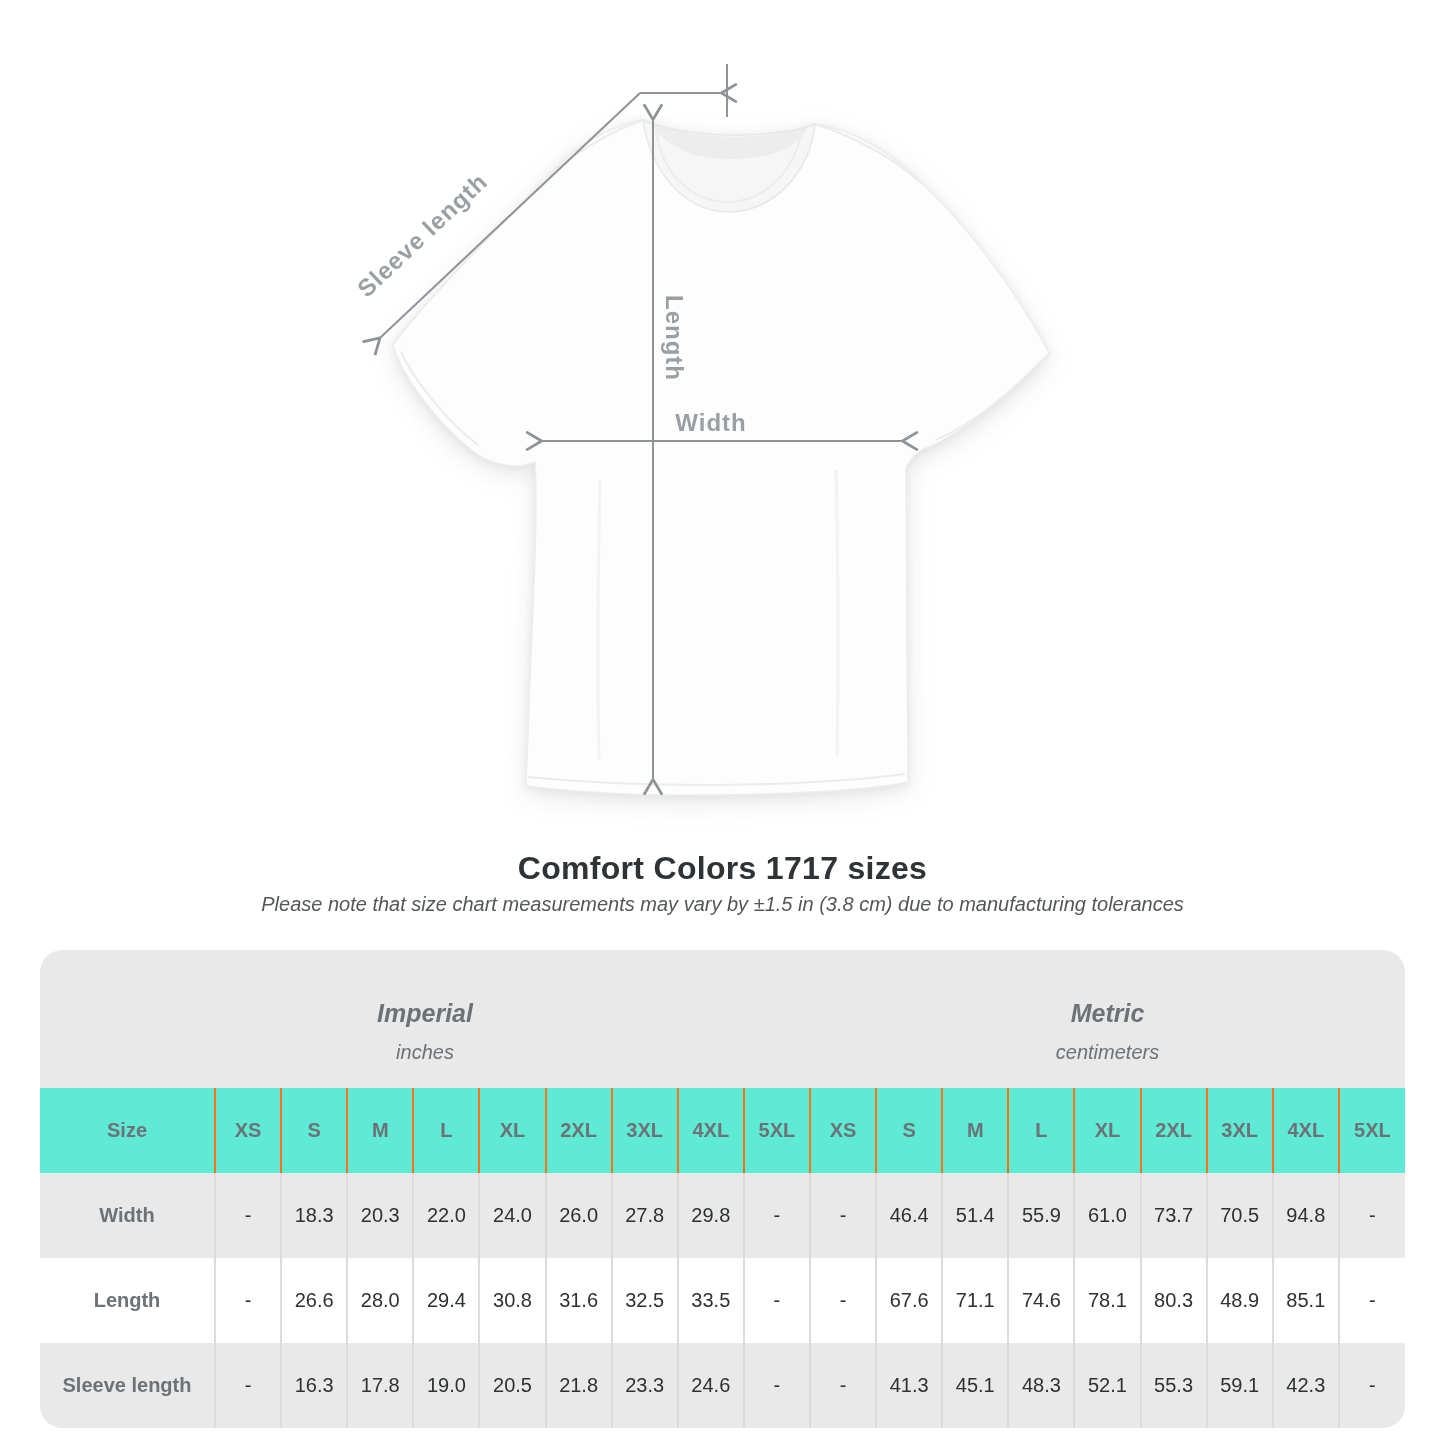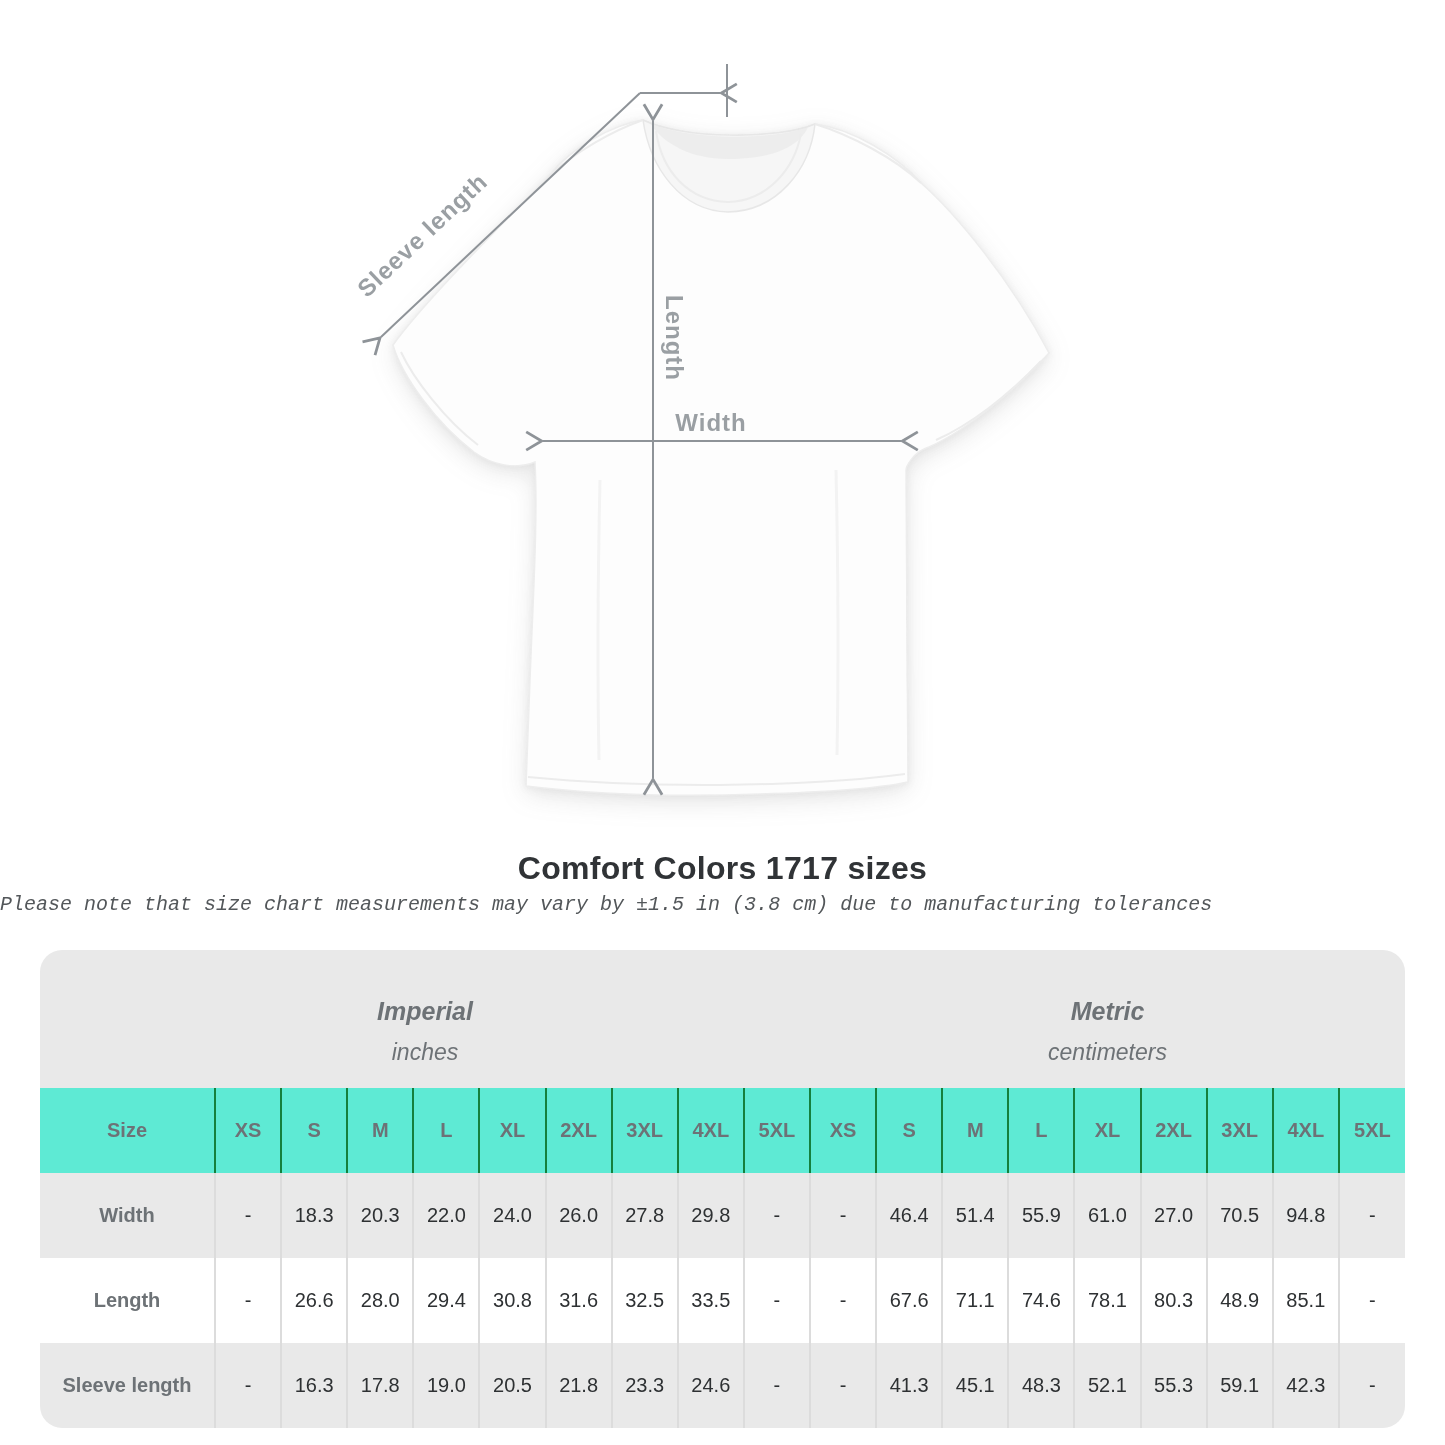--- a/index.html
+++ b/index.html
@@ -19,34 +19,34 @@
   .anno{fill:none;stroke:#8e9398;stroke-width:2;}
   .anno-label{font-family:"Liberation Sans","DejaVu Sans",sans-serif;
     font-size:24px;font-weight:bold;fill:#9a9fa3;letter-spacing:1px;}
   
   .page-title{
     position:absolute;left:0;top:850px;width:1445px;margin:0;
     text-align:center;font-size:32px;font-weight:bold;color:#303336;letter-spacing:.3px;
   }
   .tolerance-note{
     position:absolute;left:0;top:893px;width:1445px;margin:0;
-    font-style:italic;font-size:20px;color:#53575a;font-family:Liberation Mono, monospace;
+    text-align:center;font-style:italic;font-size:20px;color:#53575a;
   }
   
   .table-wrap{
     position:absolute;left:40px;top:950px;width:1365px;
     border-radius:22px;overflow:hidden;background:#ffffff;
   }
   table.size-table{border-collapse:collapse;table-layout:fixed;width:1365px;}
   table.size-table th,table.size-table td{padding:0;text-align:center;vertical-align:middle;}
   tr.band th{background:#e9e9e9;height:138px;vertical-align:middle;}
   .group-title{font-size:25px;font-weight:bold;font-style:italic;color:#6d7276;padding-top:24px;}
-  .group-unit{font-size:23px;font-style:italic;font-weight:normal;color:#6d7276;padding-top:13px;}
+  .group-unit{font-size:20px;font-style:italic;font-weight:normal;color:#6d7276;padding-top:13px;}
   tr.sizes th{height:85px;background:#5eead4;font-size:20px;font-weight:bold;color:#6d7276;}
-  tr.sizes th + th{border-left:2px solid #15803d;}
+  tr.sizes th + th{border-left:2px solid #f97316;}
   tbody th{height:85px;font-size:20px;font-weight:bold;color:#6d7276;}
   tbody td{height:85px;font-size:20px;font-weight:normal;color:#2e3133;border-left:2px solid #dcdcdc;}
   tbody tr:nth-child(odd){background:#e9e9e9;}
   tbody tr:nth-child(even){background:#ffffff;}
 </style>
 </head>
 <body>
 
 <div class="canvas">
 
@@ -181,21 +181,21 @@
             <td>24.0</td>
             <td>26.0</td>
             <td>27.8</td>
             <td>29.8</td>
             <td>-</td>
             <td>-</td>
             <td>46.4</td>
             <td>51.4</td>
             <td>55.9</td>
             <td>61.0</td>
-            <td>27.0</td>
+            <td>73.7</td>
             <td>70.5</td>
             <td>94.8</td>
             <td>-</td>
           </tr>
           <tr>
             <th>Length</th>
             <td>-</td>
             <td>26.6</td>
             <td>28.0</td>
             <td>29.4</td>

